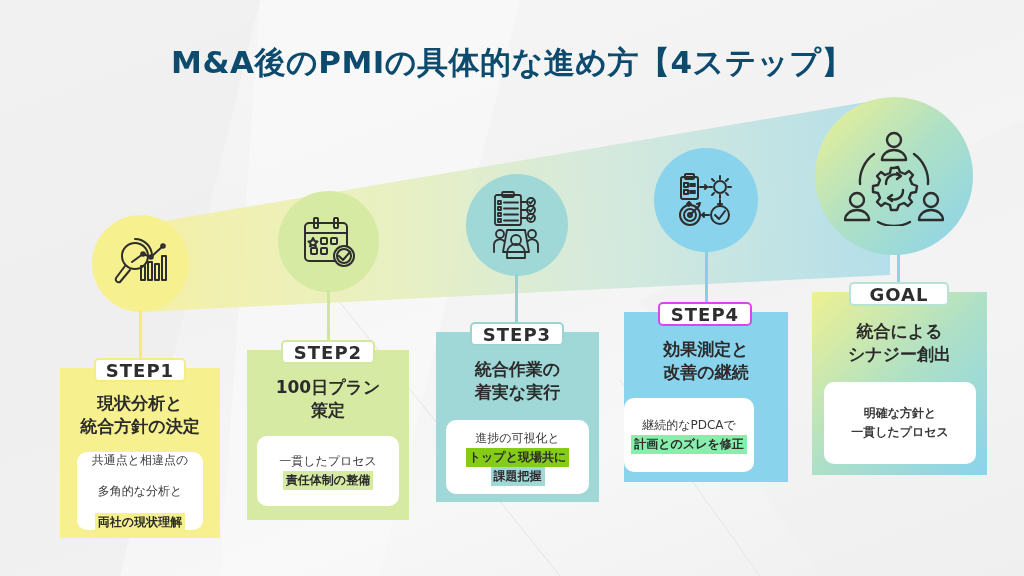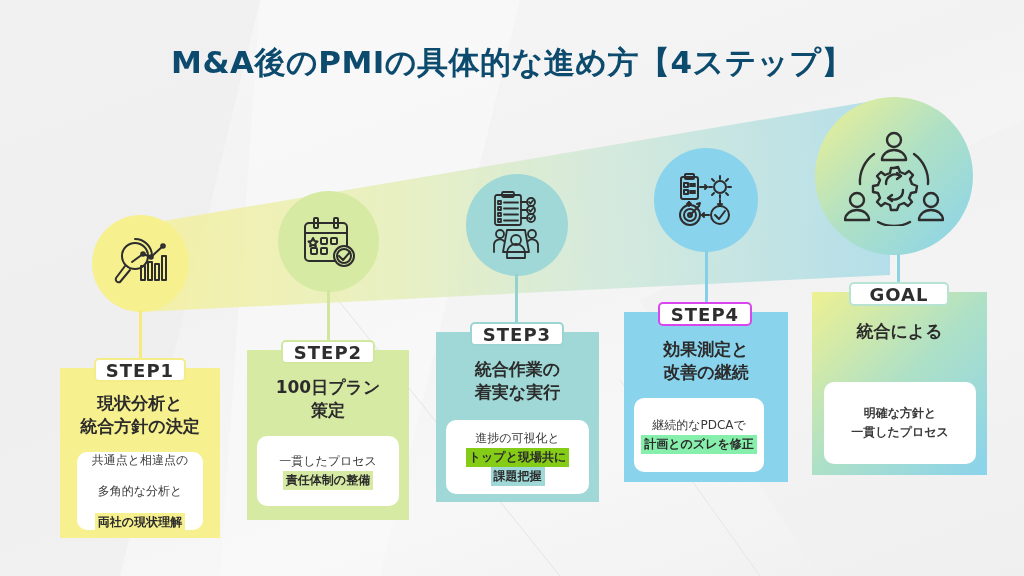--- a/index.html
+++ b/index.html
@@ -196,21 +196,21 @@
       <polyline points="10,33 12,31 14,33"></polyline>
   </svg>
 </div>
 <div class="stem" style="left:705px; top:250px; height:55px; background:#86cfe8;"></div>
 <div class="card" style="left:624px; top:312px; width:164px; height:170px; background:#8ad3ec;">
   <div class="badge" style="left:34px; top:-10px; width:94px; border:2px solid #d946ef;">STEP4</div>
   <div class="card-title" style="top:26px;">
     <div>効果測定と</div>
     <div>改善の継続</div>
   </div>
-  <div class="card-body" style="left:10px; top:86px; width:130px; height:74px;">
+  <div class="card-body" style="left:0; top:86px; width:130px; height:74px;">
     <div>継続的なPDCAで</div>
     <div class="hl" style="background:#86efac;">計画とのズレを修正</div>
   </div>
 </div>
 
 <div class="circle" style="left:815px; top:97px; width:158px; height:158px; background:linear-gradient(135deg,#eef192 0%,#aee0c6 50%,#8ad3ec 100%);">
   <svg width="100" height="100" viewBox="0 0 100 100" fill="none" stroke="#2d2d2d" stroke-width="2.4" stroke-linecap="round" stroke-linejoin="round">
     <circle cx="50" cy="14" r="7"></circle>
     <path d="M38 34 a12 10 0 0 1 24 0 z"></path>
     <circle cx="13" cy="74" r="7"></circle>
@@ -225,18 +225,19 @@
       <polyline points="53,47 57,50 53,53"></polyline>
     <path d="M59 64 a9 9 0 0 1 -14 8"></path>
       <polyline points="48,75 44,72 48,69"></polyline>
   </svg>
 </div>
 <div class="stem" style="left:897px; top:254px; height:30px; background:#8fd2e0;"></div>
 <div class="card" style="left:812px; top:292px; width:175px; height:183px; background:linear-gradient(135deg,#eef192 0%,#aee0c6 50%,#8ad3ec 100%);">
   <div class="badge" style="left:37px; top:-10px; width:100px; border:2px solid #b7e3d3;">GOAL</div>
   <div class="card-title" style="top:28px;">
     <div>統合による</div>
+    <div>シナジー創出</div>
   </div>
   <div class="card-body" style="left:12px; top:90px; width:152px; height:82px;">
     <div style="font-weight:bold;">明確な方針と</div>
     <div style="font-weight:bold;">一貫したプロセス</div>
   </div>
 </div>
 
 </body></html>

